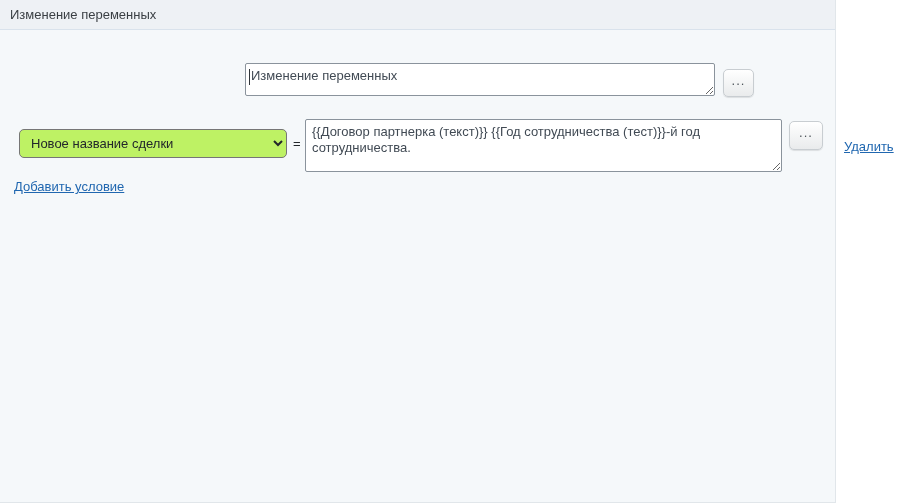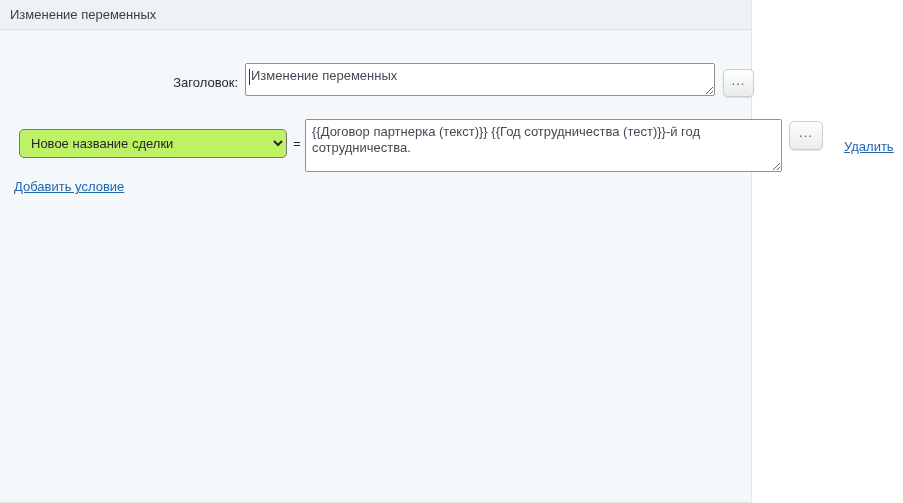--- a/index.html
+++ b/index.html
@@ -5,21 +5,21 @@
   * { box-sizing: border-box; margin: 0; padding: 0; }
   html, body {
     width: 903px; height: 503px;
     background: #ffffff;
     font-family: "Liberation Sans", "DejaVu Sans", sans-serif;
     font-size: 13px;
     overflow: hidden;
   }
   .dialog {
     position: relative;
-    width: 752px; height: 503px;
+    width: 836px; height: 503px;
     background: var(--body-bg, #f5f8fa);
     border-right: 1px solid var(--dialog-border, #e1e6ea);
     border-bottom: 1px solid var(--dialog-border, #e1e6ea);
   }
   .dialog-header {
     position: absolute; left: 0; top: 0;
     width: 100%; height: 30px;
     background: var(--header-bg, #eef1f5);
     border-bottom: 1px solid var(--header-border, #d9e2ec);
     line-height: 29px;
@@ -103,21 +103,20 @@
 </style>
 </head>
 <body>
 
 <div class="dialog">
 
   <div class="dialog-header">
     <span>Изменение переменных</span>
   </div>
 
-  <label class="title-label">Заголовок:</label>
 
   <textarea class="title-input" spellcheck="false" style="">Изменение переменных</textarea>
   <div class="caret"></div>
 
   <button class="dots-btn title-dots">
     <span>...</span>
   </button>
 
 
   <select class="var-select">

